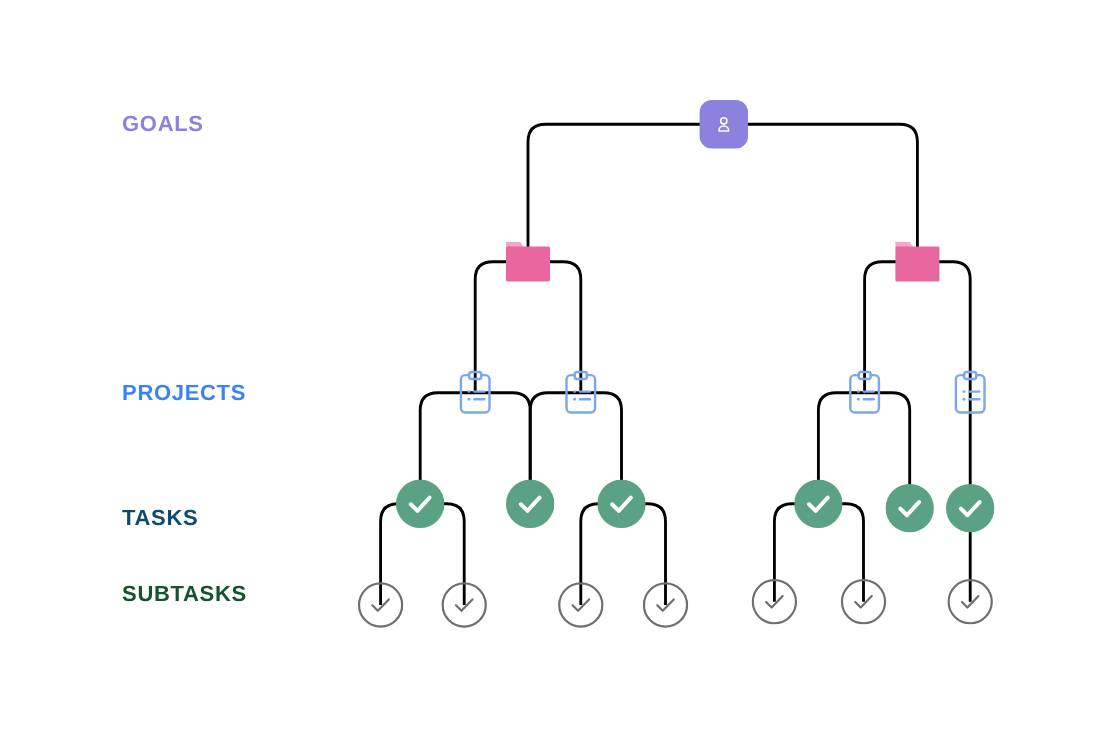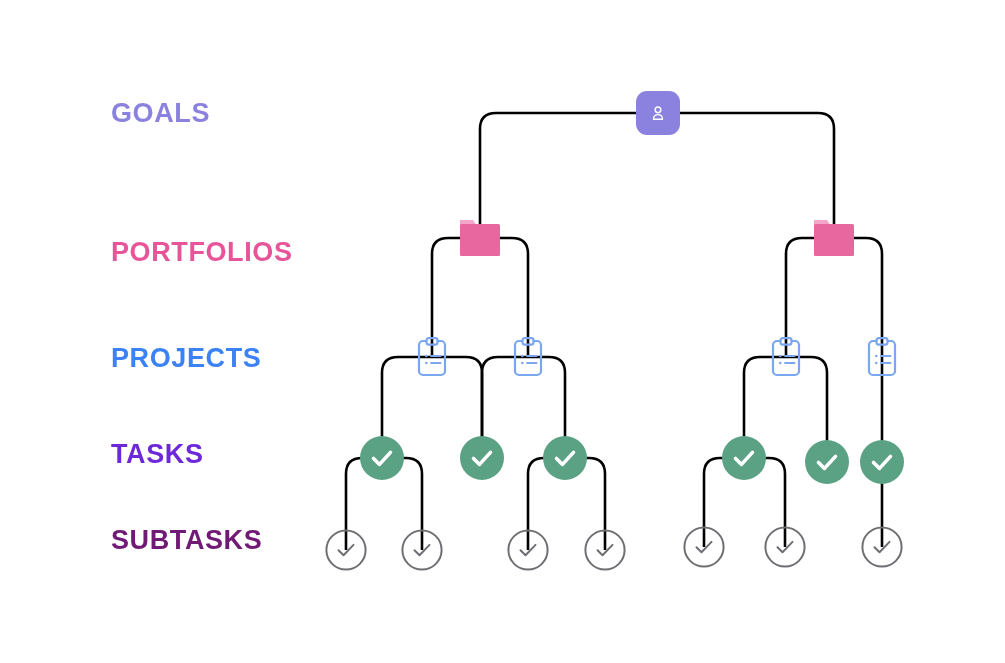--- a/index.html
+++ b/index.html
@@ -16,21 +16,21 @@
     position: relative;
     width: 1005px;
     height: 663px;
     background: #ffffff;
     overflow: hidden;
   }
   
   .row-label {
     position: absolute;
     left: 111px;
-    font-size: 27px;
+    font-size: 20px;
     font-weight: bold;
     letter-spacing: 0.6px;
     white-space: nowrap;
     transform: translateY(-50%);
     line-height: 1;
     user-select: none;
   }
   
   #links {
     position: absolute;
@@ -90,24 +90,23 @@
       <path d="M 382 458 L 362 458 Q 346 458 346 474 L 346 550"></path>
       <path d="M 382 458 L 406 458 Q 422 458 422 474 L 422 550"></path>
       <path d="M 565 458 L 544 458 Q 528 458 528 474 L 528 550"></path>
       <path d="M 565 458 L 589 458 Q 605 458 605 474 L 605 550"></path>
       <path d="M 744 458 L 720 458 Q 704 458 704 474 L 704 547"></path>
       <path d="M 744 458 L 769 458 Q 785 458 785 474 L 785 547"></path>
       <path d="M 882 462 L 882 547"></path>
     </svg>
 
   <div class="row-label" style="top:113px;color:#8b82e0">GOALS</div>
-  <div class="row-label" style="top:252px;color:#e8549a">PORTFOLIOS</div>
   <div class="row-label" style="top:358px;color:#3b82f6">PROJECTS</div>
-  <div class="row-label" style="top:454px;color:#6d28d9">TASKS</div>
-  <div class="row-label" style="top:540px;color:#701a75">SUBTASKS</div>
+  <div class="row-label" style="top:471px;color:#0c4a6e">TASKS</div>
+  <div class="row-label" style="top:540px;color:#14532d">SUBTASKS</div>
 
   <div id="nodes">
       <div class="node node-goal" style="left: 658px; top: 113px;">
         <span style="line-height: 0;">
           <svg width="20" height="20" viewBox="0 0 24 24" fill="none" stroke="#ffffff" stroke-width="1.7" stroke-linecap="round" stroke-linejoin="round">
     <circle cx="12" cy="8.2" r="3.4"></circle>
     <path d="M6.6 19.4c0-3.2 2.4-5.6 5.4-5.6s5.4 2.4 5.4 5.6z"></path>
   </svg>
         </span>
       </div>

